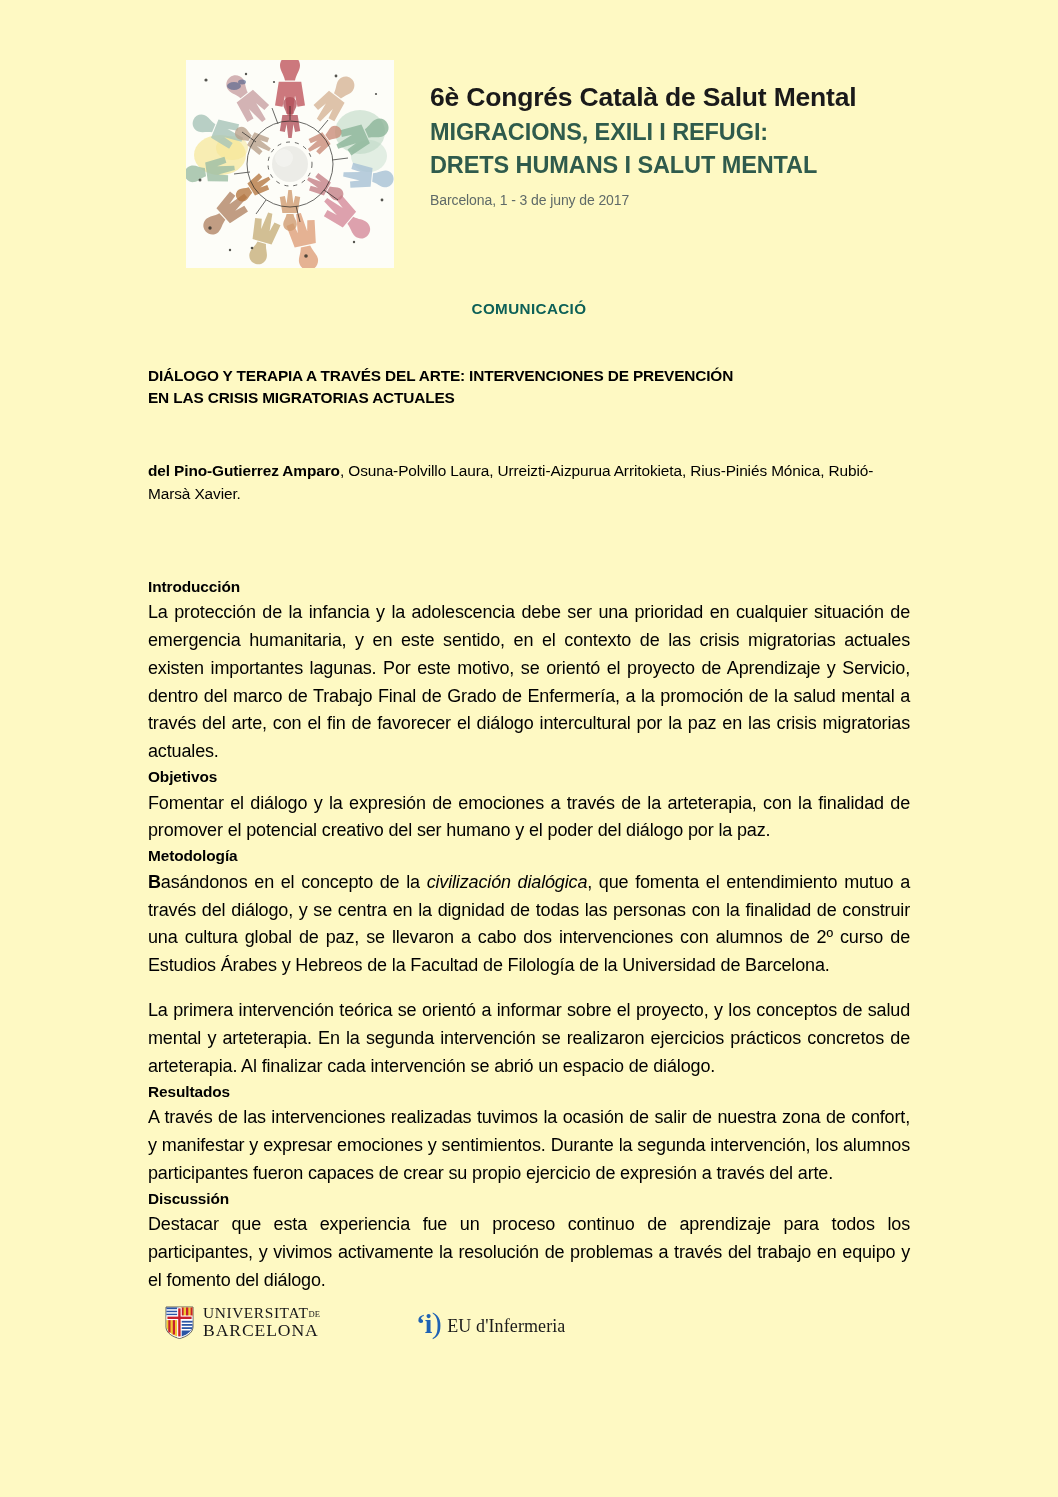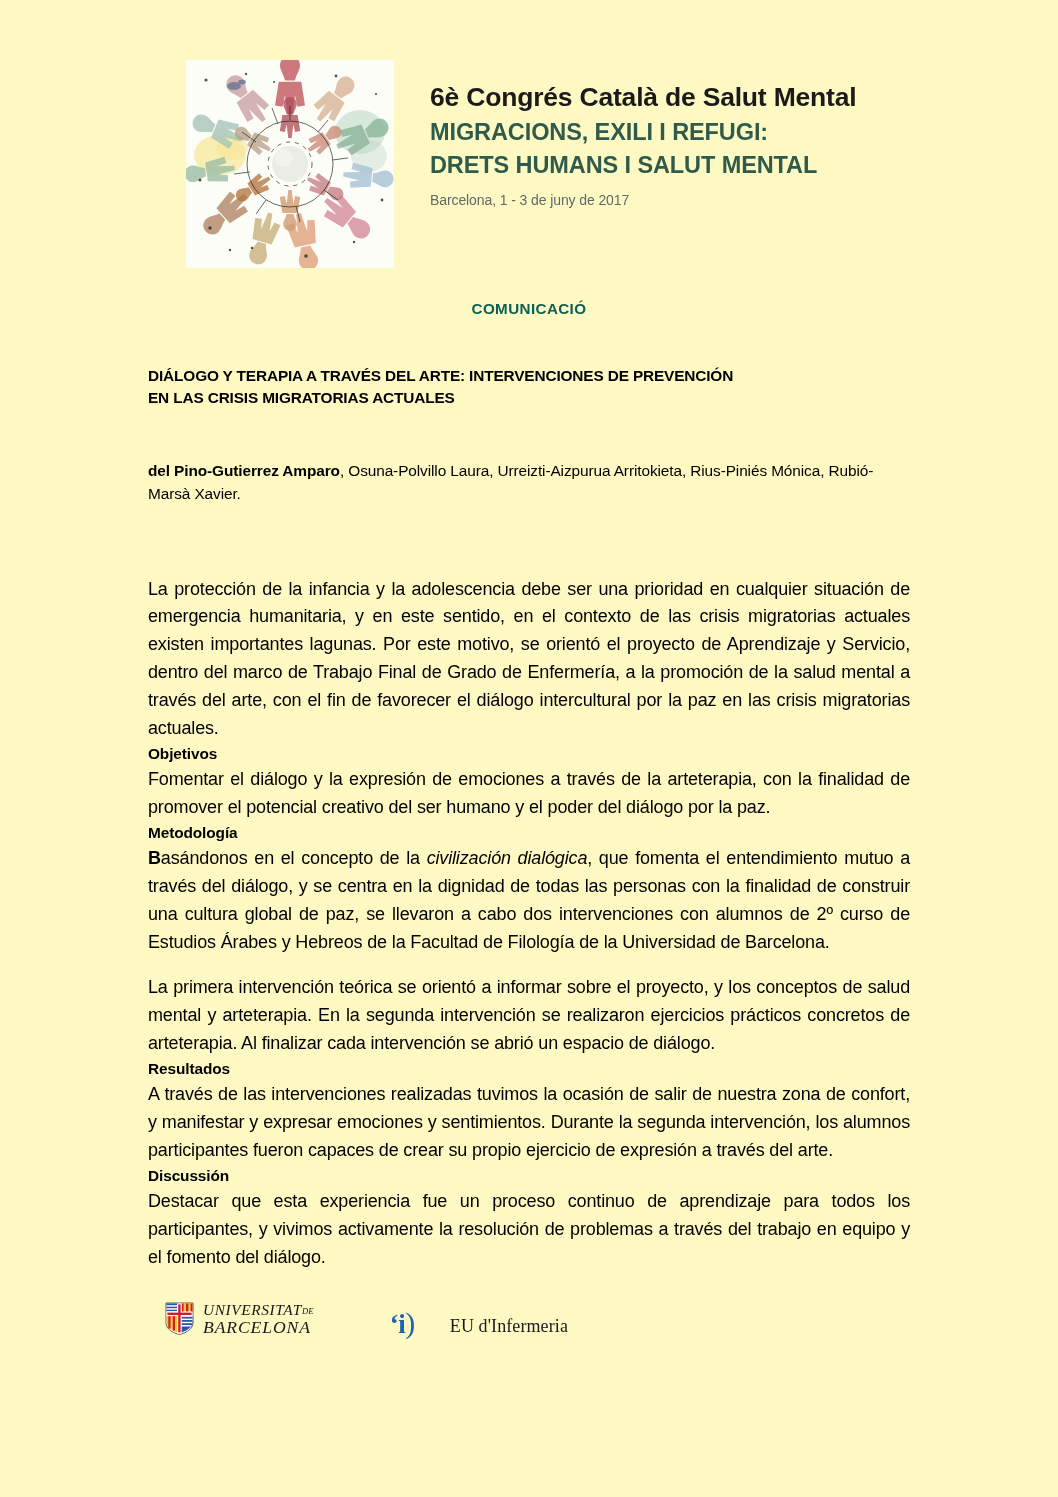--- a/index.html
+++ b/index.html
@@ -134,22 +134,22 @@
     position: absolute;
     left: 165px;
     top: 1298px;
     width: 760px;
     height: 48px;
     display: flex;
     align-items: center;
   }
   .ub-logo {
     display: flex;
+    align-items: center;
     height: 40px;
-    font-style: italic;
   }
   .ub-crest {
     width: 29px;
     height: 33px;
     flex: 0 0 29px;
     margin-right: 9px;
   }
   .ub-crest svg { display: block; width: 100%; height: 100%; }
   .ub-words {
     font-family: "Liberation Serif", serif;
@@ -166,26 +166,25 @@
     letter-spacing: 0.2px;
     vertical-align: 1px;
   }
   .ub-line2 {
     font-size: 17.6px;
     letter-spacing: 0.9px;
     white-space: nowrap;
   }
 
   .eui-logo {
-    margin-left: 76px;
+    margin-left: 96px;
     display: flex;
     align-items: baseline;
     font-family: "Liberation Serif", serif;
     white-space: nowrap;
-    gap: 29px;
   }
   .eui-mark {
     color: #1f62b4;
     font-size: 27px;
     line-height: 1;
     font-weight: bold;
     letter-spacing: -0.5px;
     position: relative;
     top: 1px;
   }
@@ -323,20 +322,21 @@
 
     <div class="comunicacio">COMUNICACIÓ</div>
 
     <div class="doc-title">
       <span>DIÁLOGO Y TERAPIA A TRAVÉS DEL ARTE: INTERVENCIONES DE PREVENCIÓN</span><br>
       <span>EN LAS CRISIS MIGRATORIAS ACTUALES</span>
     </div>
 
     <div class="authors"><b>del Pino-Gutierrez Amparo</b><span>, Osuna-Polvillo Laura, Urreizti-Aizpurua Arritokieta, Rius-Piniés Mónica, Rubió-Marsà Xavier.</span></div>
 
+    <div class="sec-head">Introducción</div>
     <p class="body-par">La protección de la infancia y la adolescencia debe ser una prioridad en cualquier situación de emergencia humanitaria, y en este sentido, en el contexto de las crisis migratorias actuales existen importantes lagunas. Por este motivo, se orientó el proyecto de Aprendizaje y Servicio, dentro del marco de Trabajo Final de Grado de Enfermería, a la promoción de la salud mental a través del arte, con el fin de favorecer el diálogo intercultural por la paz en las crisis migratorias actuales.</p>
 
     <div class="sec-head spaced">Objetivos</div>
     <p class="body-par">Fomentar el diálogo y la expresión de emociones a través de la arteterapia, con la finalidad de promover el potencial creativo del ser humano y el poder del diálogo por la paz.</p>
 
     <div class="sec-head spaced">Metodología</div>
     <p class="body-par"><b>B</b><span>asándonos en el concepto de la </span><i>civilización dialógica</i><span>, que fomenta el entendimiento mutuo a través del diálogo, y se centra en la dignidad de todas las personas con la finalidad de construir una cultura global de paz, se llevaron a cabo dos intervenciones con alumnos de 2º curso de Estudios Árabes y Hebreos de la Facultad de Filología de la Universidad de Barcelona.</span></p>
     <p class="body-par">La primera intervención teórica se orientó a informar sobre el proyecto, y los conceptos de salud mental y arteterapia. En la segunda intervención se realizaron ejercicios prácticos concretos de arteterapia. Al finalizar cada intervención se abrió un espacio de diálogo.</p>
 
     <div class="sec-head spaced">Resultados</div>

